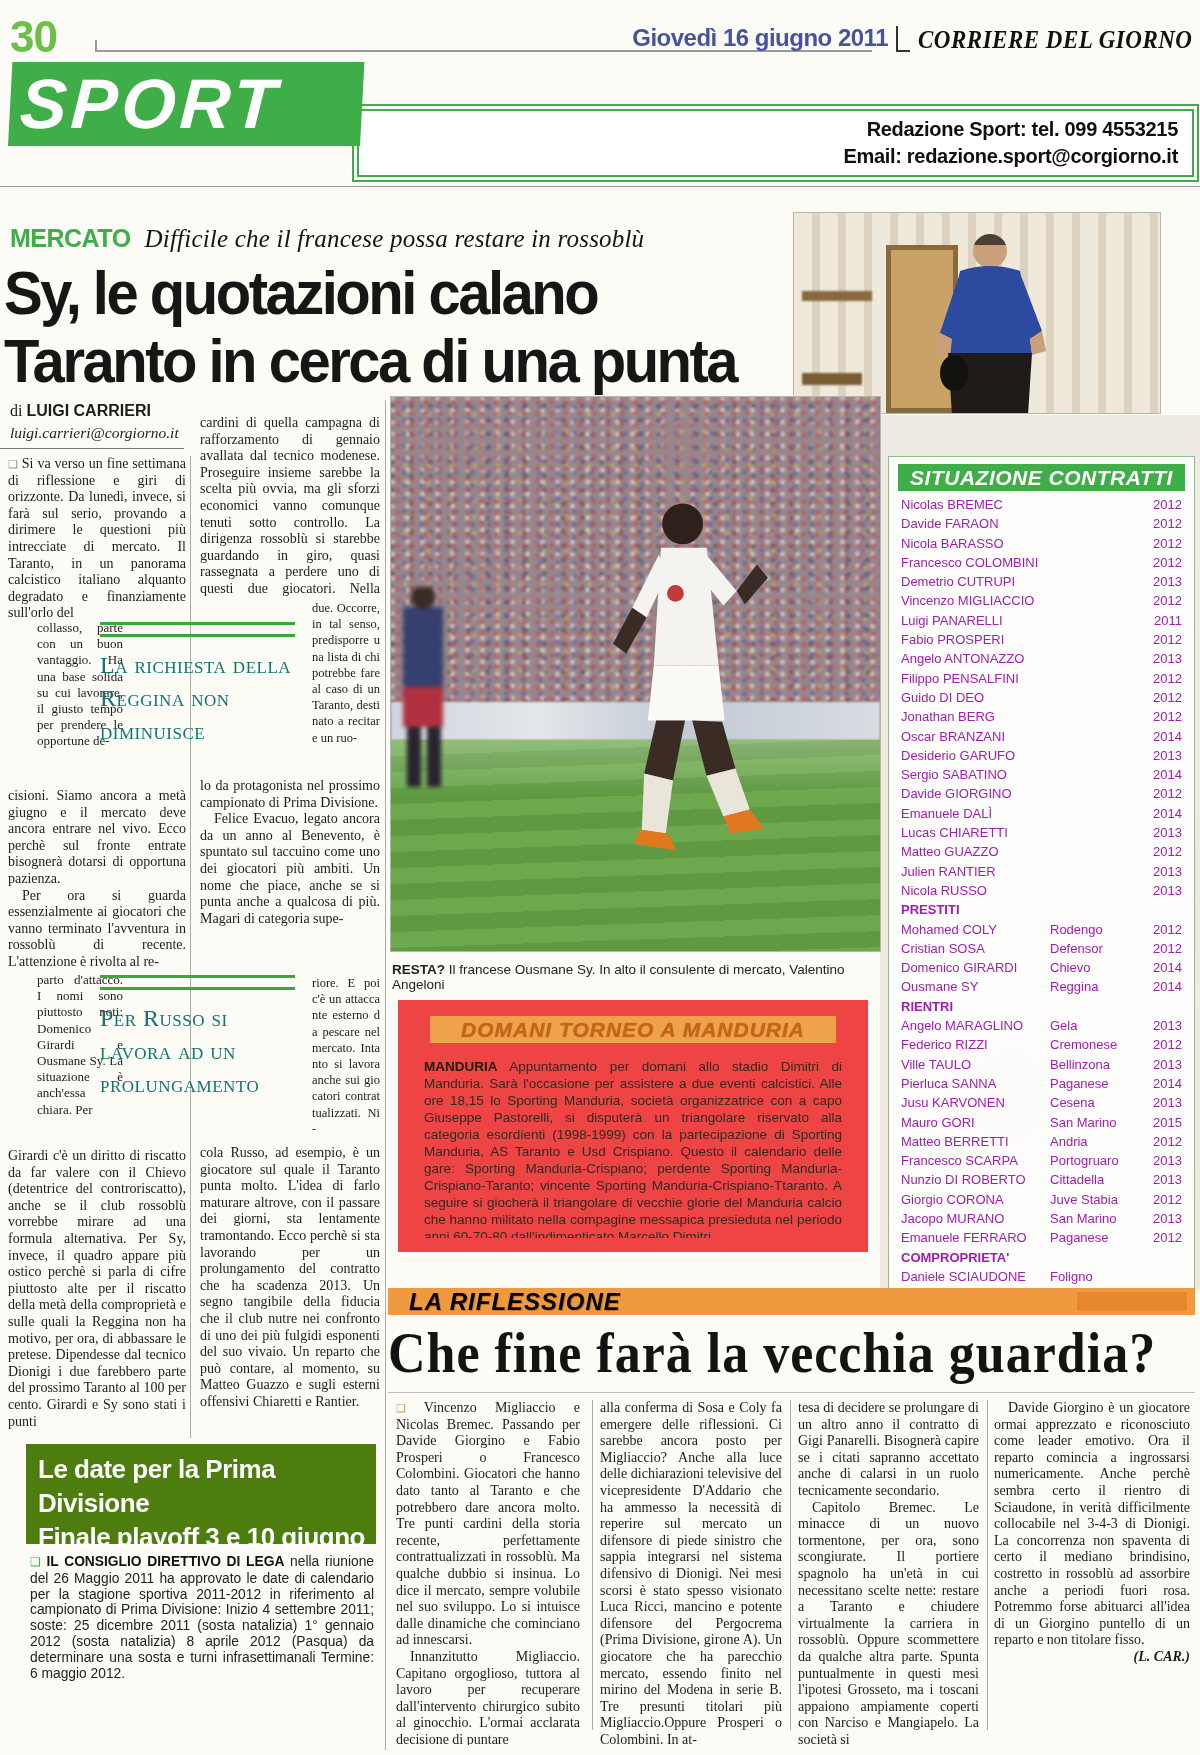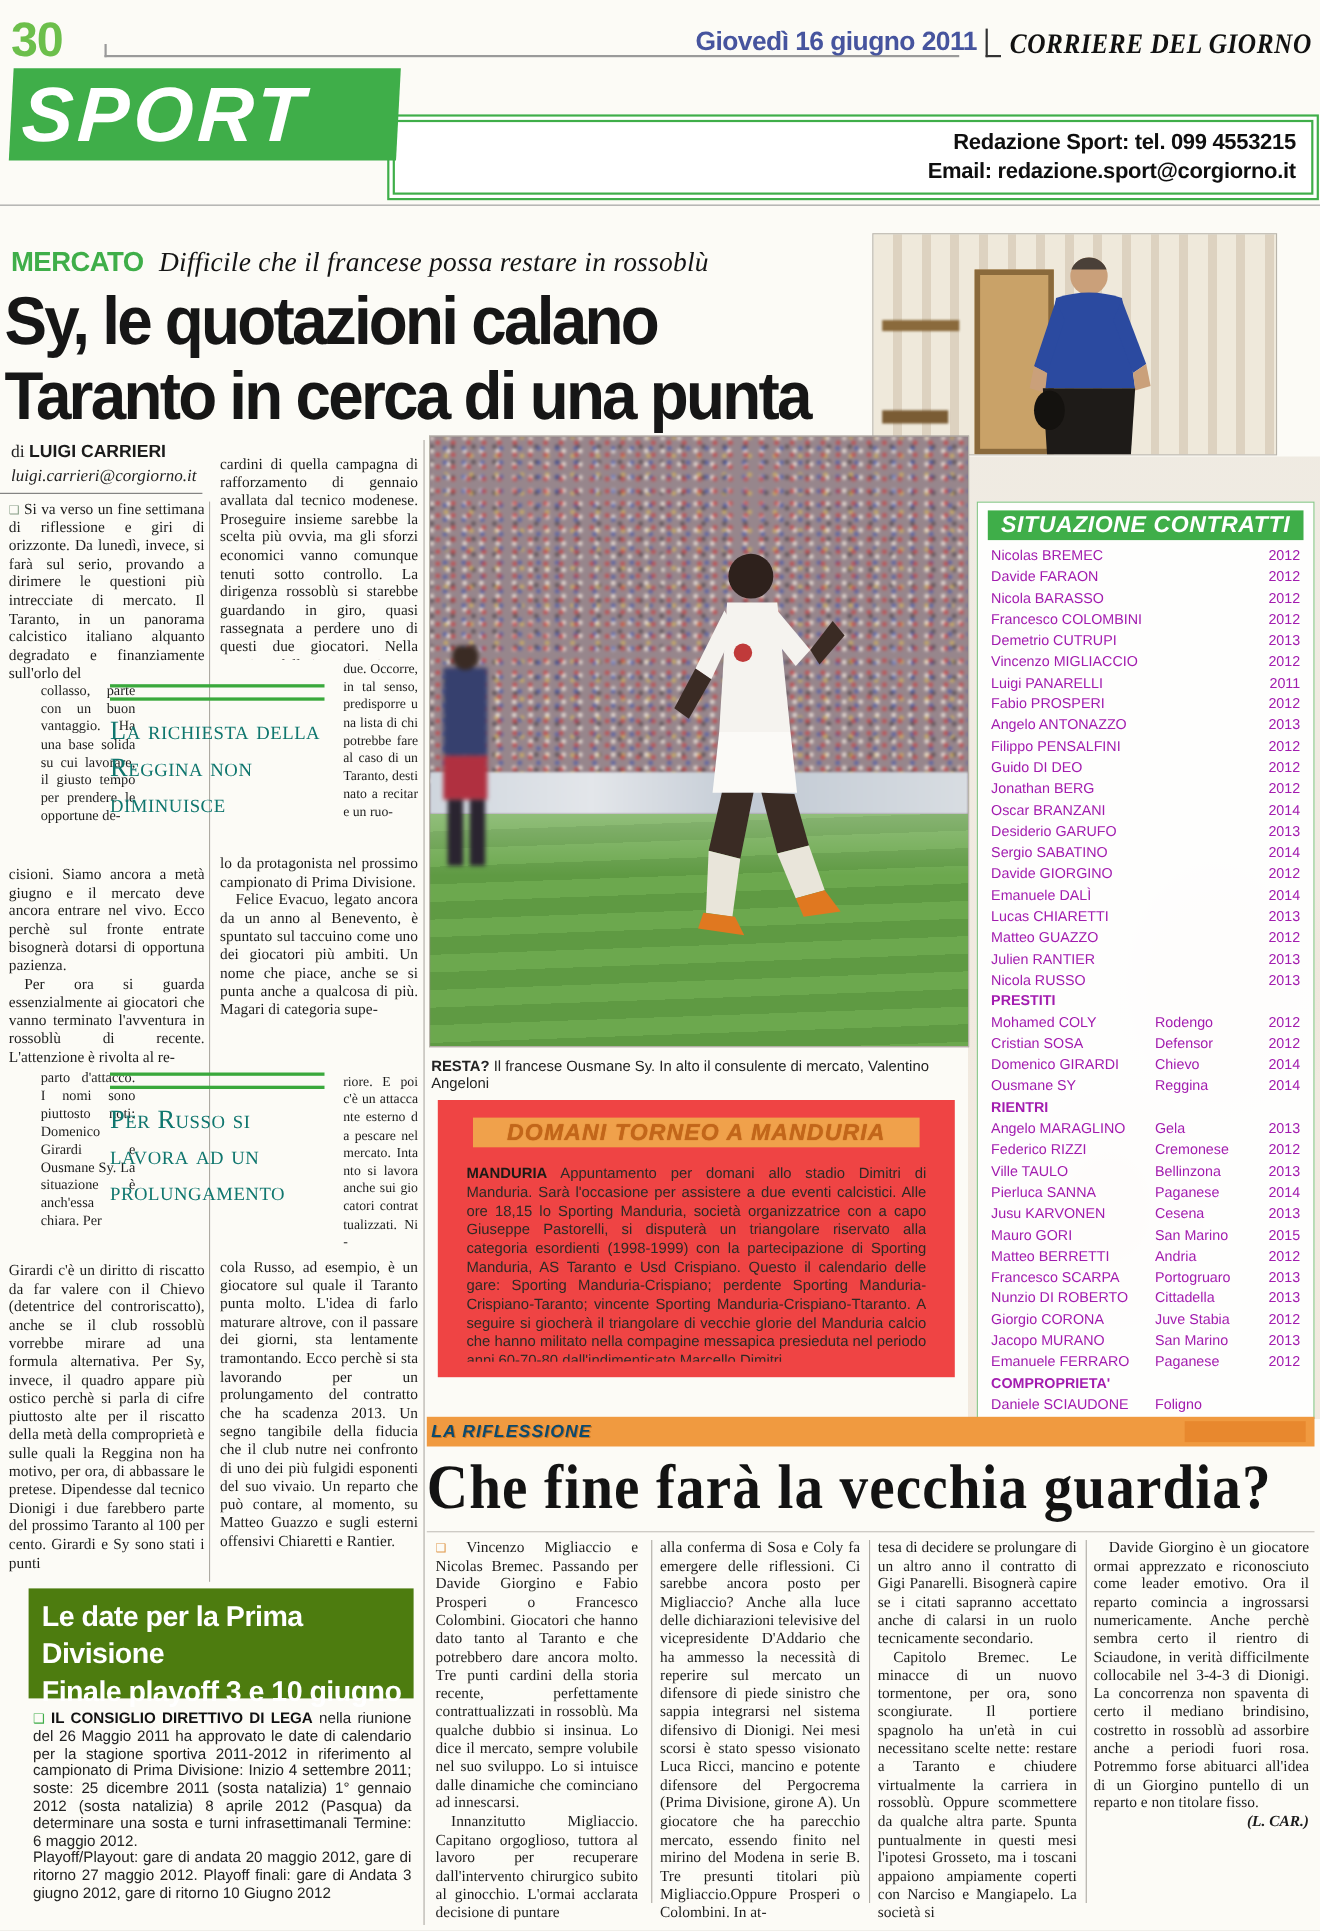--- a/index.html
+++ b/index.html
@@ -59,22 +59,22 @@
   
   .mand-box{background:#ef4444;}
   .mand-head{background:#f0a14b;color:#c2661a;font-family:"Liberation Sans",sans-serif;
              font-weight:bold;font-style:italic;font-size:21px;text-align:center;line-height:27px;
              letter-spacing:1px;text-shadow:0 0 1px #b85e14;}
   .mand-body{font-family:"Liberation Sans",sans-serif;font-size:13.5px;line-height:17px;color:#2e2a24;}
   .mand-lead{font-weight:bold;color:#1d1a15;}
   
   .rif-bar{background:#f09a40;}
   .rif-bar-dark{background:#e8882e;}
-  .rif-label{color:#0c4a6e;font-family:"Liberation Sans",sans-serif;font-weight:bold;font-style:italic;
-             font-size:16px;line-height:27px;padding-left:4px;letter-spacing:1px;
+  .rif-label{color:#000000;font-family:"Liberation Sans",sans-serif;font-weight:bold;font-style:italic;
+             font-size:24px;line-height:27px;padding-left:21px;letter-spacing:1px;
              text-shadow:1px 1px 0 #c9741f;}
   .rif-head{font-size:52px;font-weight:bold;color:#131313;letter-spacing:1px;
             font-family:"Liberation Serif",serif;transform:scaleY(1.1);transform-origin:left top;
             white-space:nowrap;}
   .sign{font-weight:bold;font-style:italic;text-align:right;font-size:14px;}
   
   .green-title{background:#4d7c0f;color:#fff;font-family:"Liberation Sans",sans-serif;
                font-weight:bold;font-size:26px;line-height:34px;padding:8px 0 16px 12px;
                letter-spacing:-0.5px;}
   .green-body{font-family:"Liberation Sans",sans-serif;font-size:13.8px;line-height:15.8px;color:#222;}
@@ -468,17 +468,16 @@
     <div class="green-title" style="height:76px;">
       <div>Le date per la Prima Divisione</div>
       <div>Finale playoff 3 e 10 giugno</div>
     </div>
     <div class="green-body just" style="padding:10px 2px 0 4px;">
       <div>
         <span class="pm-g">❑</span>
         <span class="green-lead">IL CONSIGLIO DIRETTIVO DI LEGA</span>
         <span>nella riunione del 26 Maggio 2011 ha approvato le date di calendario per la stagione sportiva 2011-2012 in riferimento al campionato di Prima Divisione: Inizio 4 settembre 2011; soste: 25 dicembre 2011 (sosta natalizia) 1° gennaio 2012 (sosta natalizia) 8 aprile 2012 (Pasqua) da determinare una sosta e turni infrasettimanali Termine: 6 maggio 2012.</span>
       </div>
-      <div>Playoff/Playout: gare di andata 20 maggio 2012, gare di ritorno 27 maggio 2012. Playoff finali: gare di Andata 3 giugno 2012, gare di ritorno 10 Giugno 2012</div>
     </div>
   </div>
 
 </div>
 
 </body></html>

